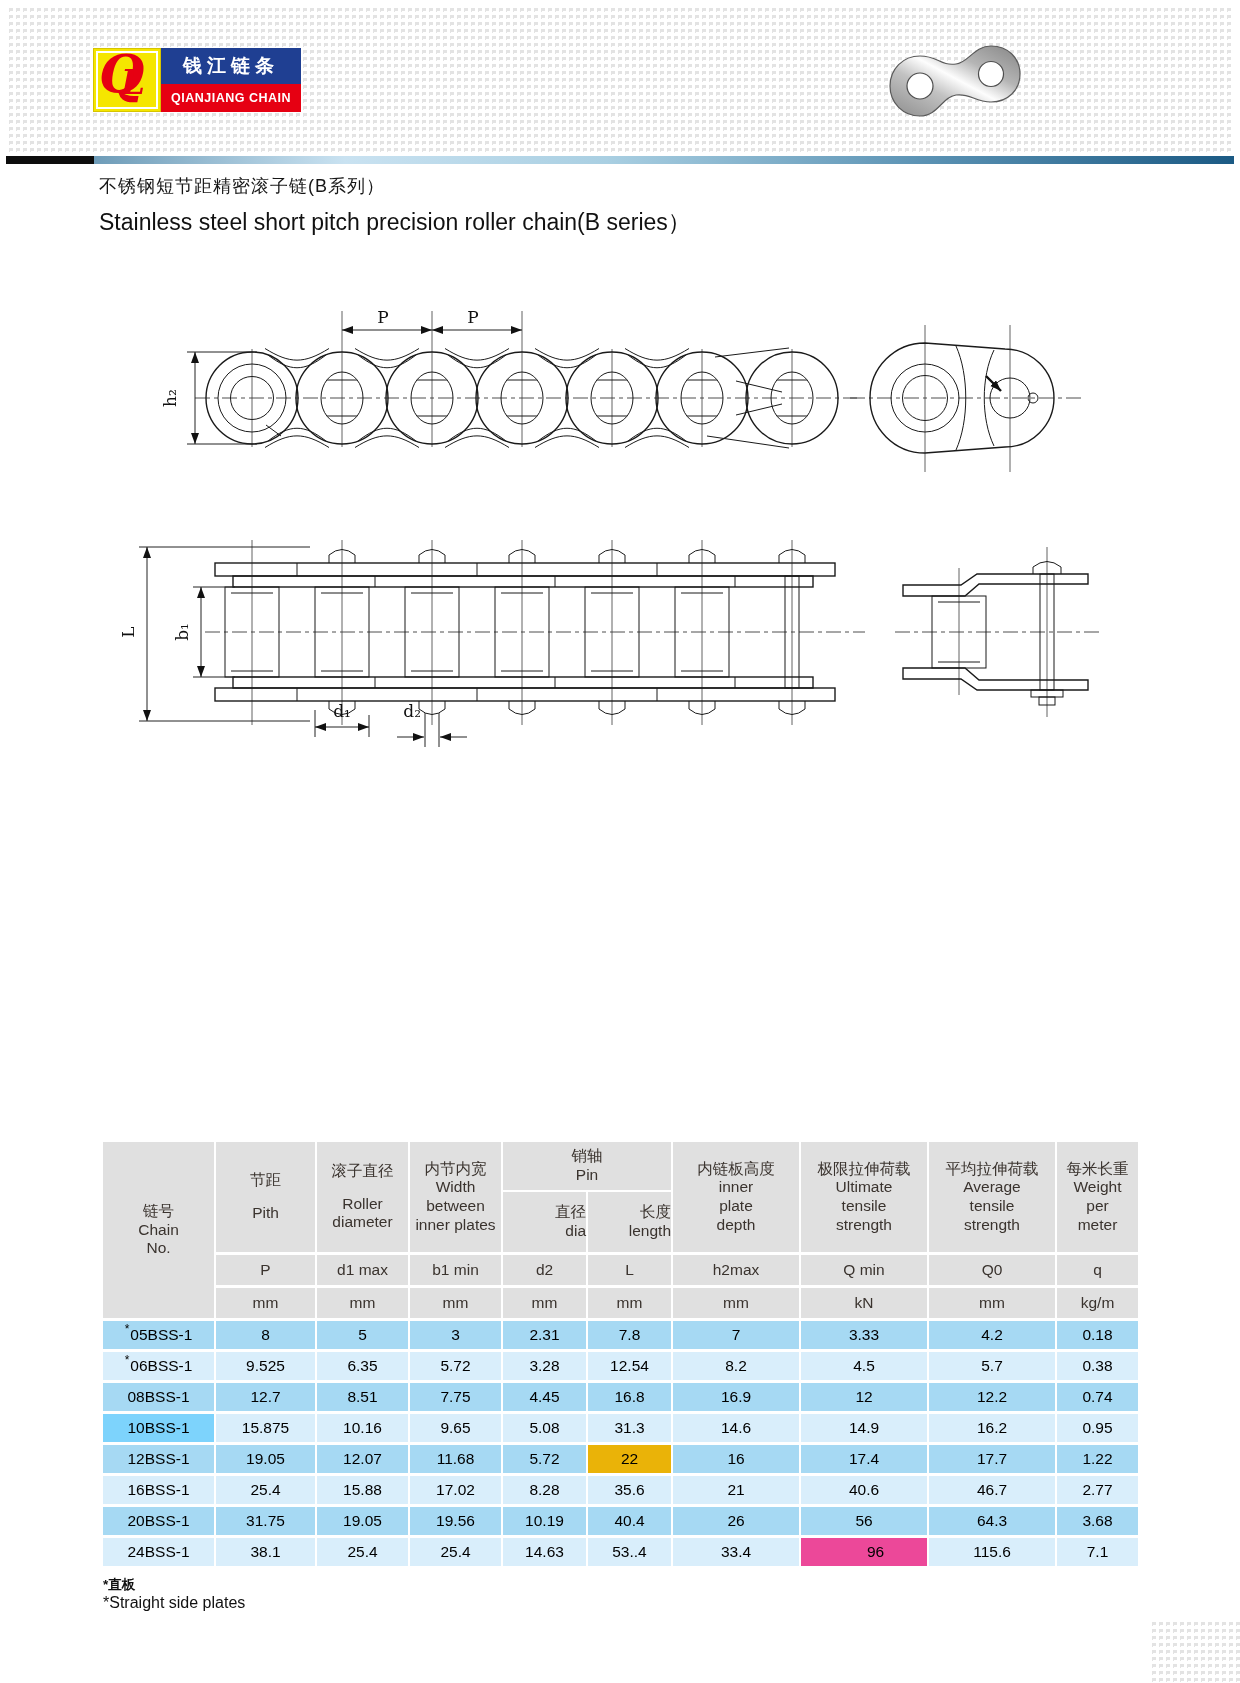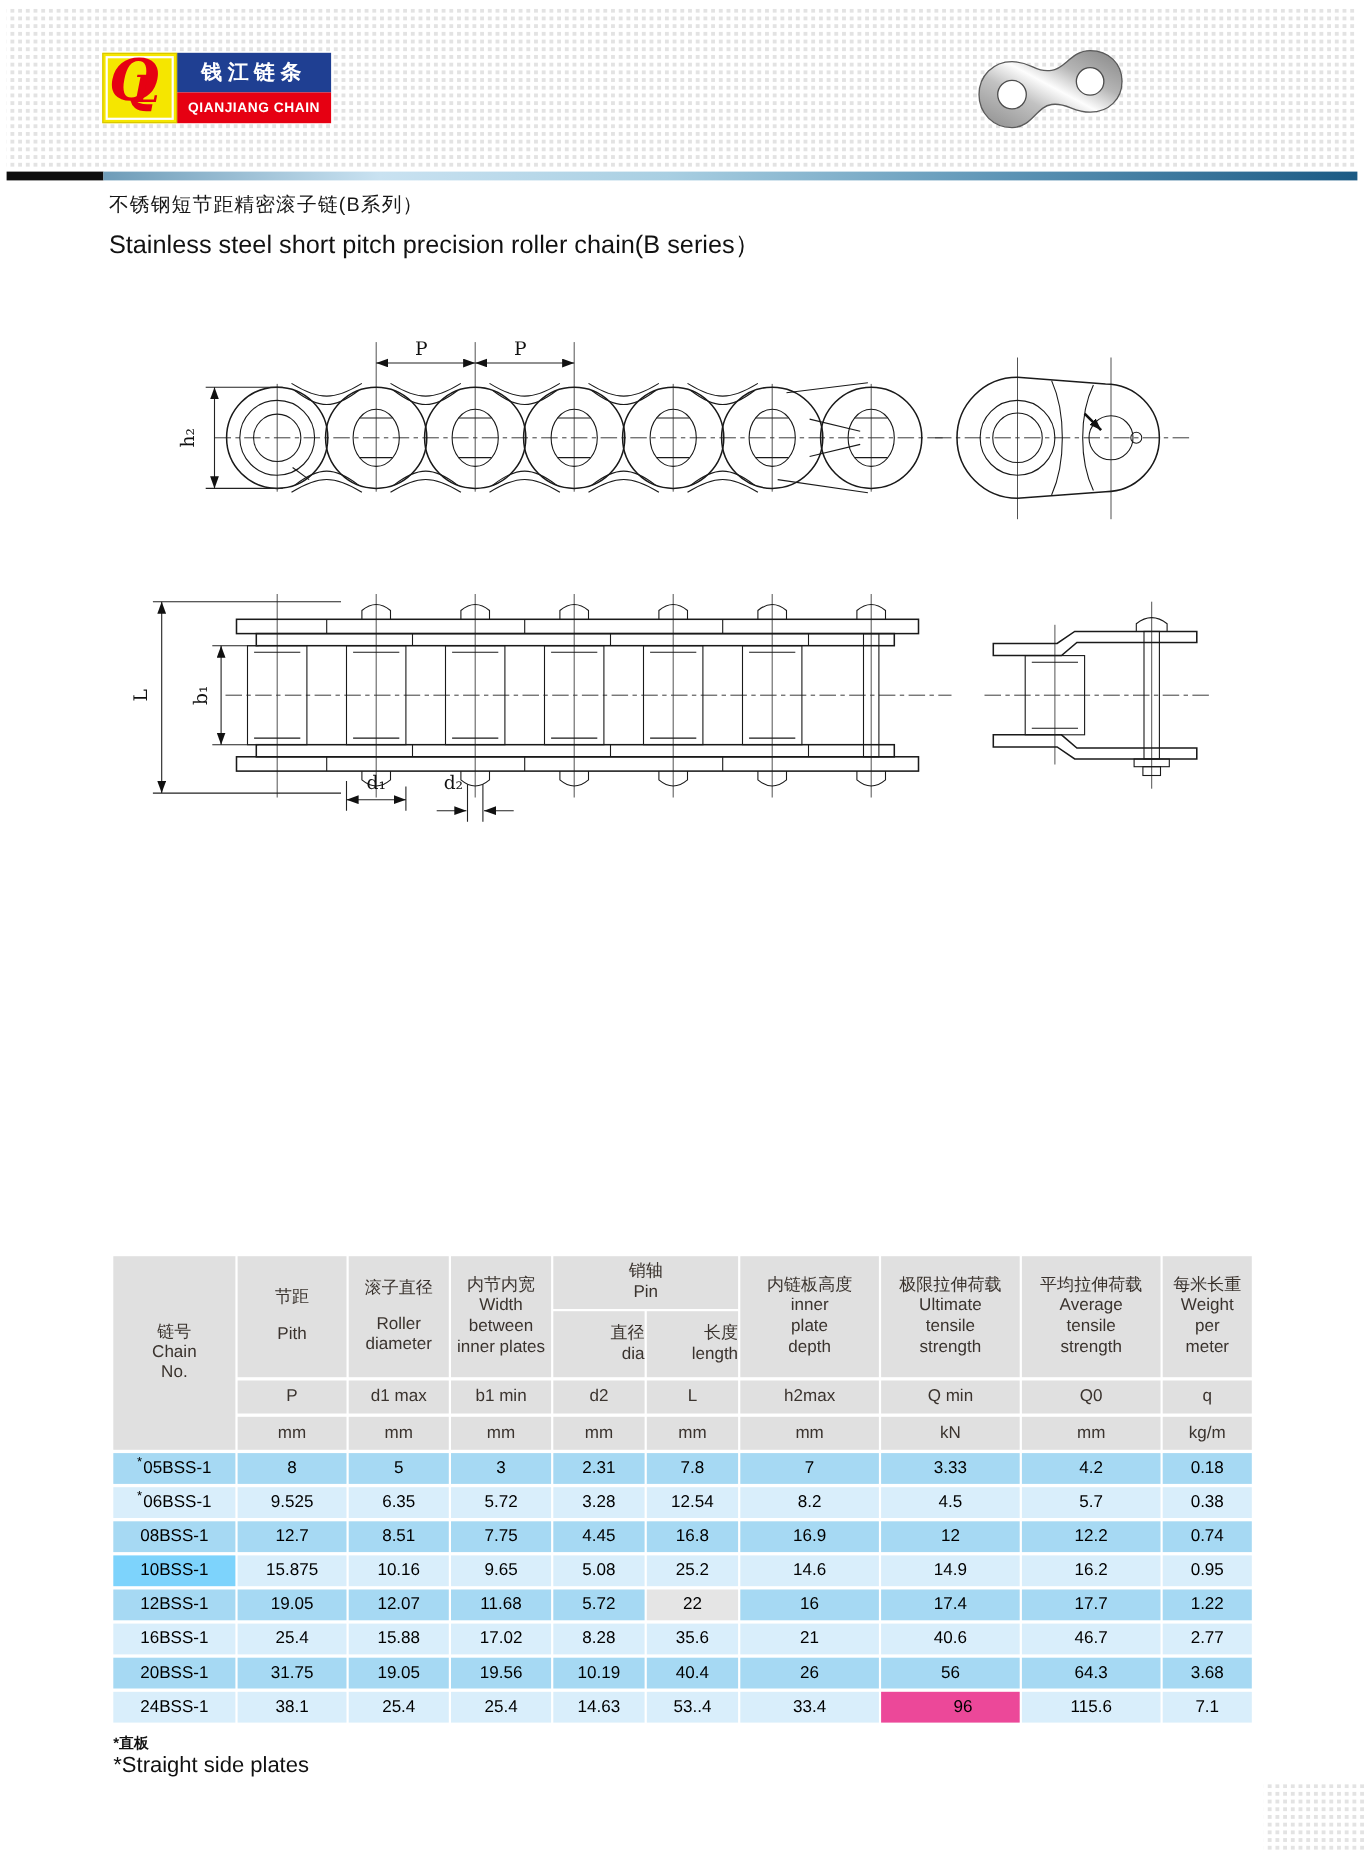--- a/index.html
+++ b/index.html
@@ -49,21 +49,21 @@
   .pin-wrap{grid-column:5/7;grid-row:1;display:flex;flex-direction:column;gap:2px;background:transparent;}
   .pin-top{height:48px;background:#e0e0e0;color:#3a332e;display:flex;flex-direction:column;align-items:center;
            justify-content:center;font-size:15.5px;line-height:1.2;}
   .pin-subs{flex:1;display:flex;gap:2px;}
   .pin-sub{flex:1;background:#e0e0e0;color:#3a332e;display:flex;flex-direction:column;align-items:flex-end;
            justify-content:center;font-size:15.5px;line-height:1.2;}
   .dcell{display:flex;align-items:center;justify-content:center;font-size:15.5px;color:#000;}
   .star{font-size:12px;position:relative;top:-6px;margin-right:1px;}
   
   .foot-cn{position:absolute;left:103px;top:1576px;font-size:13.5px;font-weight:bold;color:#111;}
-  .foot-en{position:absolute;left:103px;top:1594px;font-size:20px;color:#111;}
+  .foot-en{position:absolute;left:103px;top:1594px;font-size:16px;color:#111;}
   .corner-dots{position:absolute;left:1149px;top:1622px;width:91px;height:61px;}
 </style>
 </head>
 <body>
 
 <div class="page">
 
   <div class="header-band dots"></div>
 
   <div class="logo">
@@ -394,31 +394,31 @@
       <div class="dcell" style="grid-area: 6 / 6; background: rgb(166, 217, 243);">16.8</div>
       <div class="dcell" style="grid-area: 6 / 7; background: rgb(166, 217, 243);">16.9</div>
       <div class="dcell" style="grid-area: 6 / 8; background: rgb(166, 217, 243);">12</div>
       <div class="dcell" style="grid-area: 6 / 9; background: rgb(166, 217, 243);">12.2</div>
       <div class="dcell" style="grid-area: 6 / 10; background: rgb(166, 217, 243);">0.74</div>
       <div class="dcell" style="grid-area: 7 / 1; background: #7dd3fc;">10BSS-1</div>
       <div class="dcell" style="grid-area: 7 / 2; background: rgb(217, 238, 251);">15.875</div>
       <div class="dcell" style="grid-area: 7 / 3; background: rgb(217, 238, 251);">10.16</div>
       <div class="dcell" style="grid-area: 7 / 4; background: rgb(217, 238, 251);">9.65</div>
       <div class="dcell" style="grid-area: 7 / 5; background: rgb(217, 238, 251);">5.08</div>
-      <div class="dcell" style="grid-area: 7 / 6; background: rgb(217, 238, 251);">25.2</div>
+      <div class="dcell" style="grid-area: 7 / 6; background: rgb(217, 238, 251);">31.3</div>
       <div class="dcell" style="grid-area: 7 / 7; background: rgb(217, 238, 251);">14.6</div>
       <div class="dcell" style="grid-area: 7 / 8; background: rgb(217, 238, 251);">14.9</div>
       <div class="dcell" style="grid-area: 7 / 9; background: rgb(217, 238, 251);">16.2</div>
       <div class="dcell" style="grid-area: 7 / 10; background: rgb(217, 238, 251);">0.95</div>
       <div class="dcell" style="grid-area: 8 / 1; background: rgb(166, 217, 243);">12BSS-1</div>
       <div class="dcell" style="grid-area: 8 / 2; background: rgb(166, 217, 243);">19.05</div>
       <div class="dcell" style="grid-area: 8 / 3; background: rgb(166, 217, 243);">12.07</div>
       <div class="dcell" style="grid-area: 8 / 4; background: rgb(166, 217, 243);">11.68</div>
       <div class="dcell" style="grid-area: 8 / 5; background: rgb(166, 217, 243);">5.72</div>
-      <div class="dcell" style="grid-area: 8 / 6; background: #e5e5e5;">22</div>
+      <div class="dcell" style="grid-area: 8 / 6; background: #eab308;">22</div>
       <div class="dcell" style="grid-area: 8 / 7; background: rgb(166, 217, 243);">16</div>
       <div class="dcell" style="grid-area: 8 / 8; background: rgb(166, 217, 243);">17.4</div>
       <div class="dcell" style="grid-area: 8 / 9; background: rgb(166, 217, 243);">17.7</div>
       <div class="dcell" style="grid-area: 8 / 10; background: rgb(166, 217, 243);">1.22</div>
       <div class="dcell" style="grid-area: 9 / 1; background: rgb(217, 238, 251);">16BSS-1</div>
       <div class="dcell" style="grid-area: 9 / 2; background: rgb(217, 238, 251);">25.4</div>
       <div class="dcell" style="grid-area: 9 / 3; background: rgb(217, 238, 251);">15.88</div>
       <div class="dcell" style="grid-area: 9 / 4; background: rgb(217, 238, 251);">17.02</div>
       <div class="dcell" style="grid-area: 9 / 5; background: rgb(217, 238, 251);">8.28</div>
       <div class="dcell" style="grid-area: 9 / 6; background: rgb(217, 238, 251);">35.6</div>

